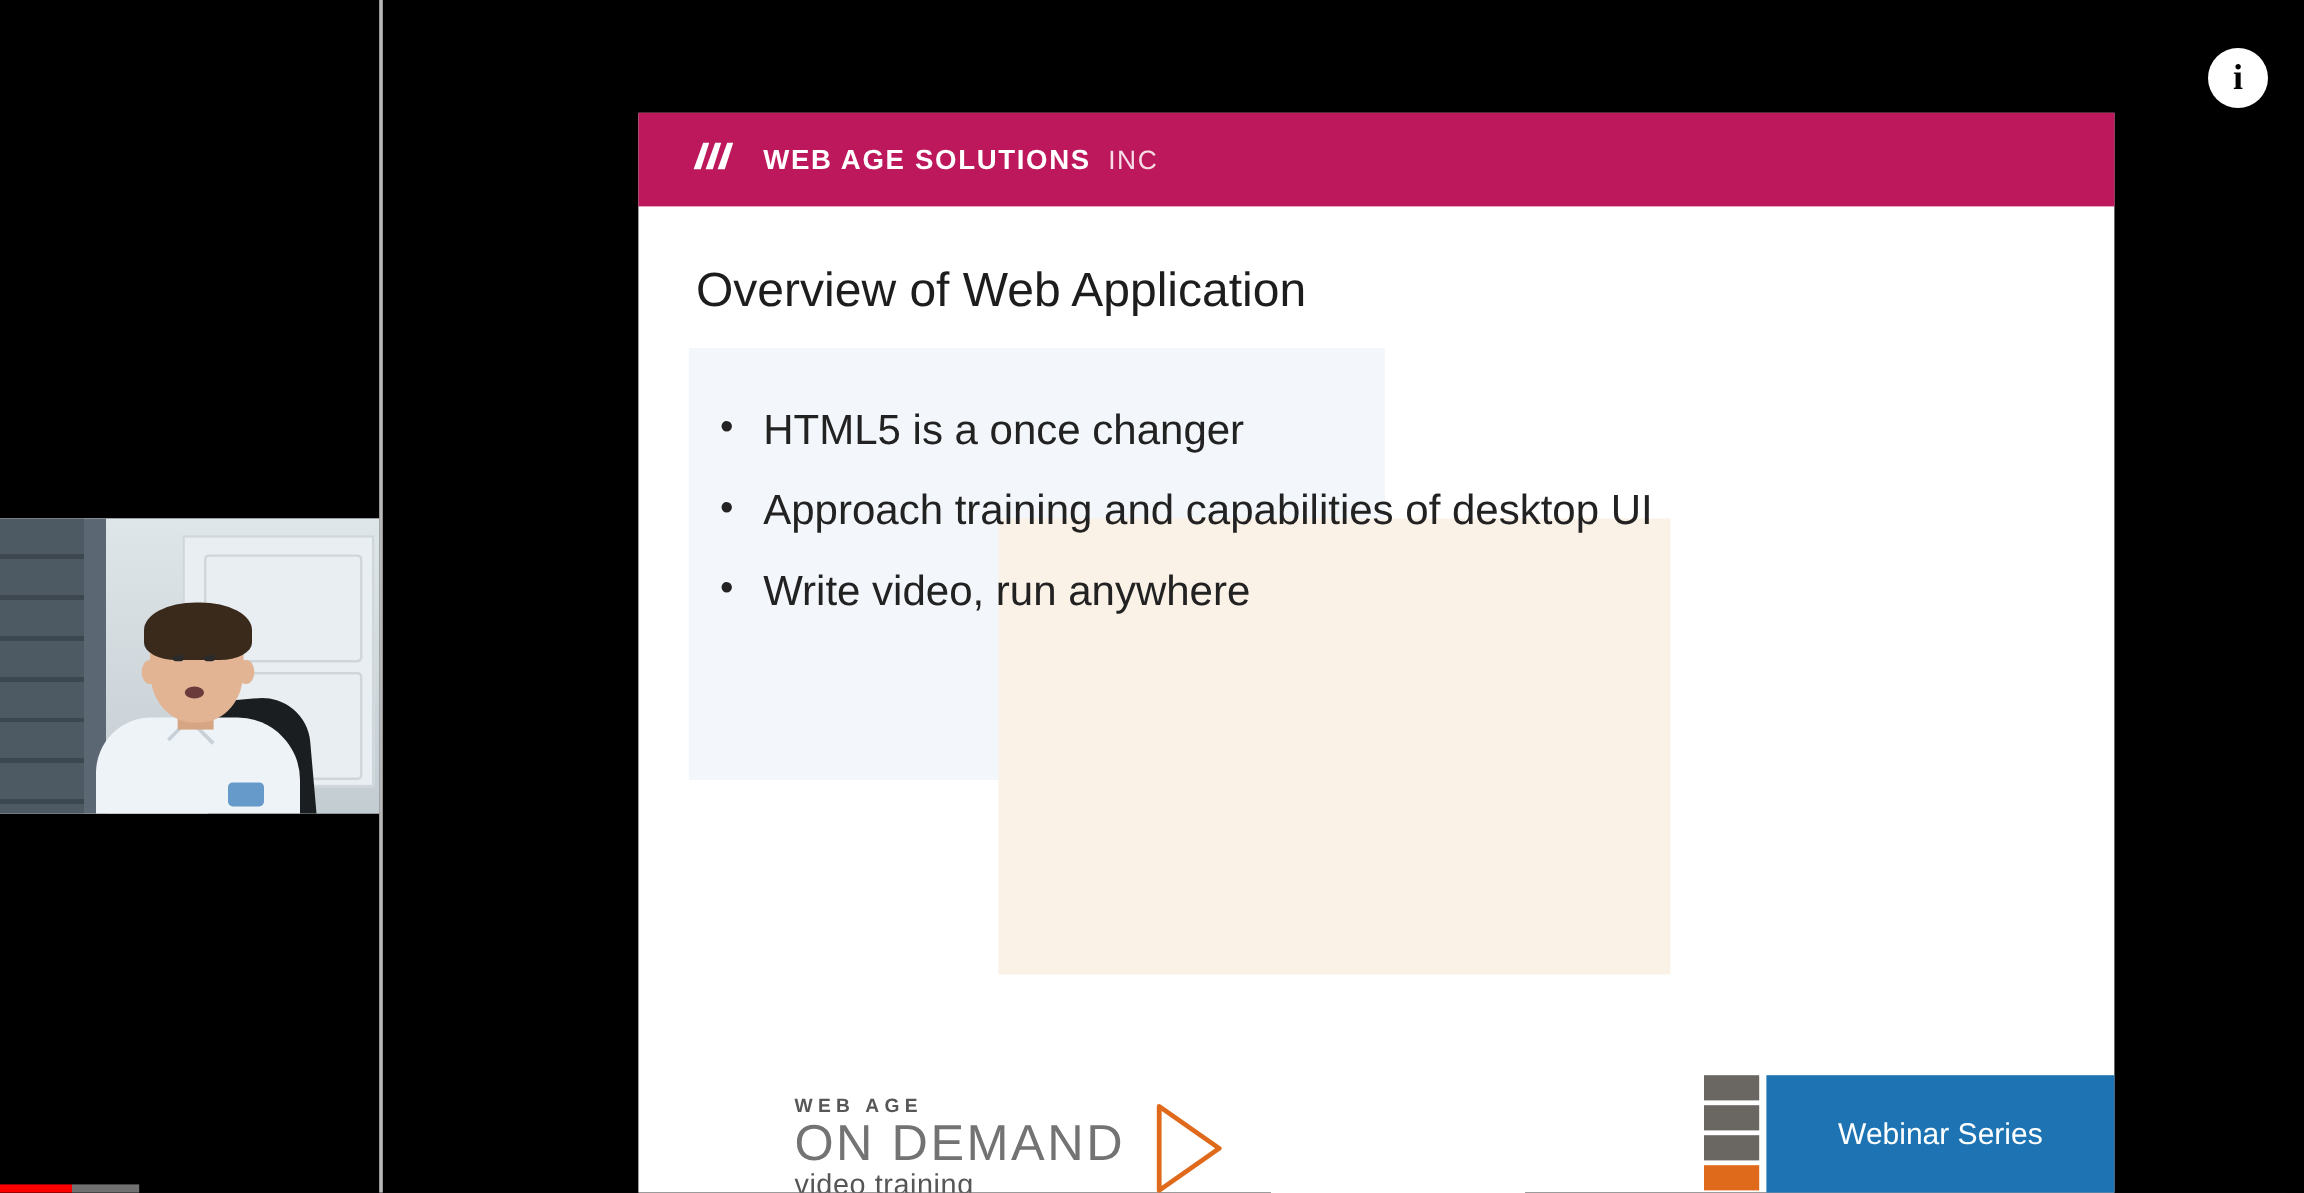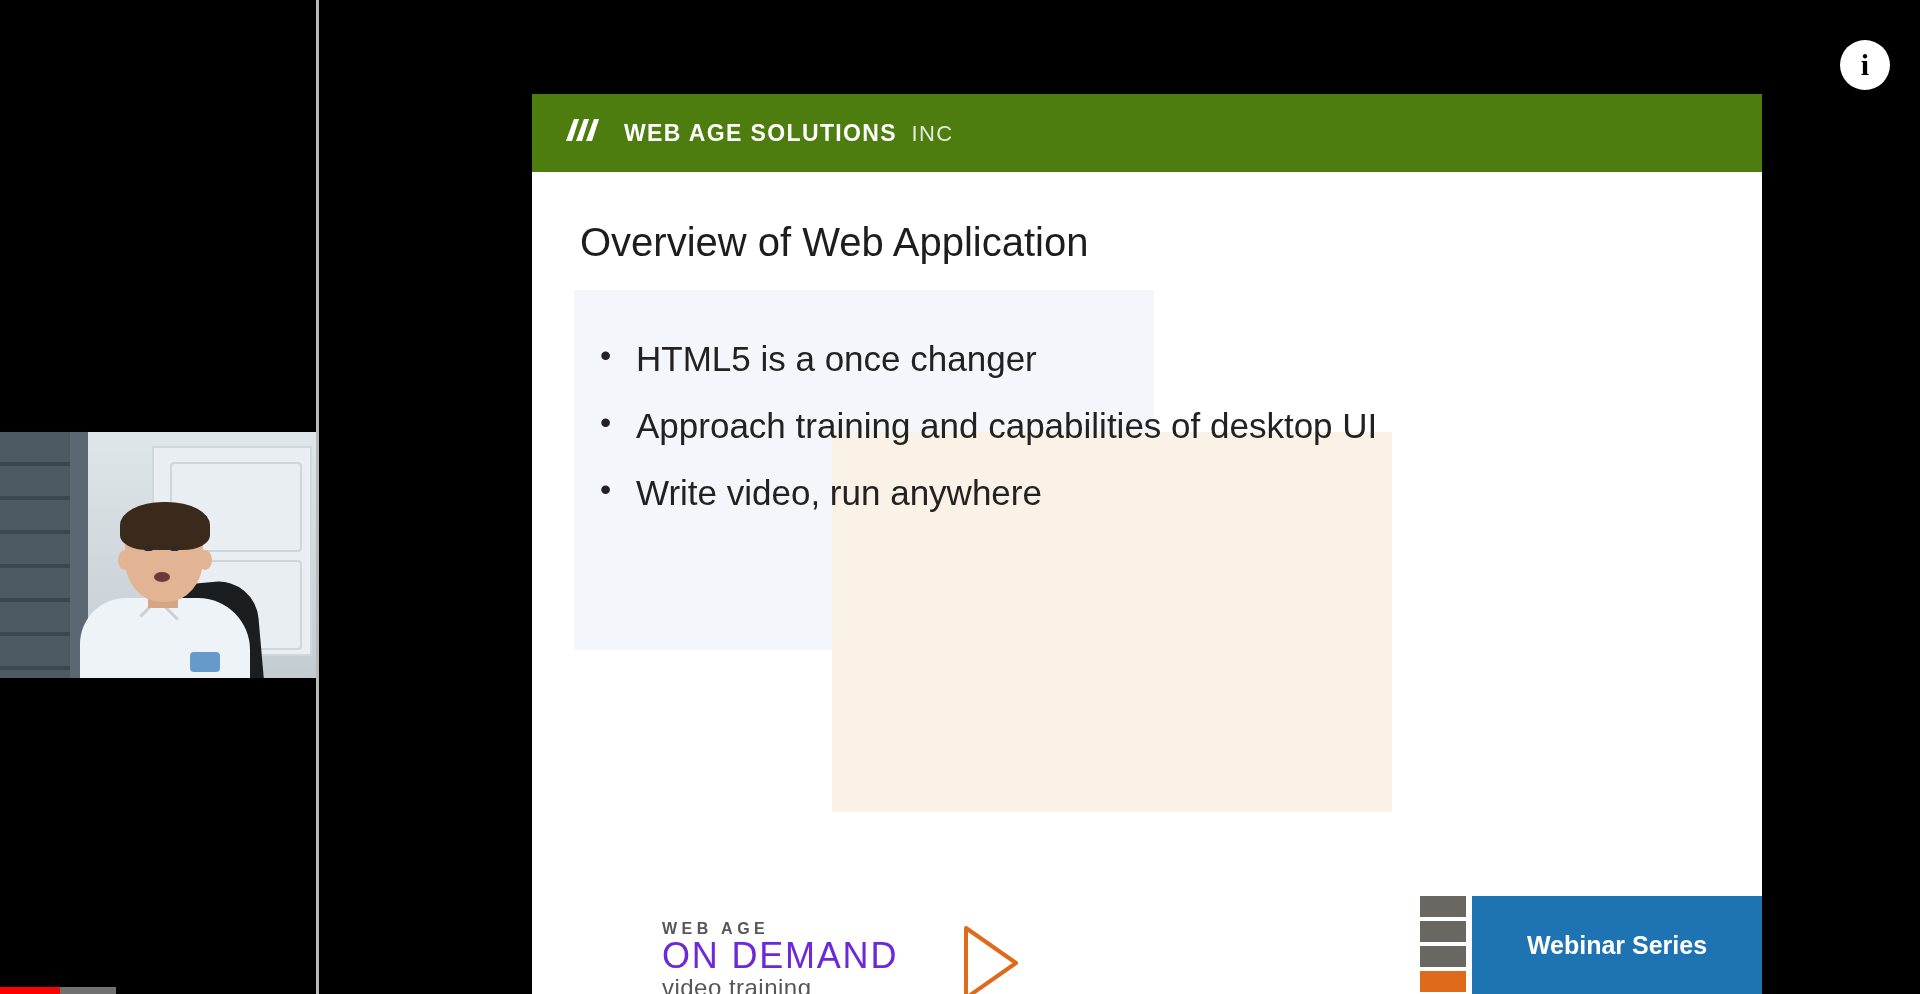--- a/index.html
+++ b/index.html
@@ -42,45 +42,45 @@
 .webcam .ear { position:absolute; width:14px; height:20px; background:#e2b493; border-radius:50%; top:48px; }
 .webcam .ear.l{left:48px;} .webcam .ear.r{left:128px;}
 .webcam .eye { position:absolute; width:9px; height:5px; background:#2b2b2b; border-radius:3px; top:44px;}
 .webcam .eye.l{left:74px;} .webcam .eye.r{left:100px;}
 .webcam .brow{position:absolute;width:14px;height:3px;background:#3a2a1c;top:36px;border-radius:2px;}
 .webcam .brow.l{left:70px;} .webcam .brow.r{left:98px;}
 .webcam .mouth{position:absolute;left:84px;top:70px;width:16px;height:10px;background:#6b3b3b;border-radius:50%;}
 
 
 .slide { position:absolute; left:532px; top:94px; width:1230px; height:900px; background:#fff; }
-.slide-header { height:78px; background:#4d7c0f; display:flex; align-items:center; padding:0 28px; gap:20px; }
+.slide-header { height:78px; background:#be185d; display:flex; align-items:center; padding:0 40px; gap:20px; }
 .slide-header svg { flex:0 0 auto; }
 .brand { color:#fff; font-weight:700; letter-spacing:.06em; font-size:23px; }
 .brand .thin { font-weight:300; opacity:.85; margin-left:.3em; font-size:22px;}
 .slide-body { padding:48px 48px 0 48px; color:#222; position:relative; height:calc(100% - 78px);}
 .slide-body .bg-block{position:absolute;background:#f3f7fb;}
 .slide-body .bg1{left:42px; top:118px; width:580px; height:360px;}
 .slide-body .bg2{left:300px; top:260px; width:560px; height:380px; background:#fbf2e7;}
 .slide-title { font-size:40px; font-weight:400; color:#1d1d1d; margin-bottom:60px; position:relative; }
 .slide-body ul { list-style:none; padding-left:56px; position:relative;}
 .slide-body li { font-size:35px; line-height:1.92; color:#222; position:relative;}
 .slide-body li::before { content:"•"; position:absolute; left:-36px; font-size:32px; top:0;}
 
 .slide-footer{position:absolute;left:0;right:0;bottom:0;height:120px;}
 .od-mark{position:absolute;left:130px;bottom:-8px;}
 .od-mark .small{font-size:16px;letter-spacing:.28em;color:#575757;font-weight:600;}
-.od-mark .big{font-size:36px;color:#6d28d9;letter-spacing:.05em;font-weight:300;line-height:1;}
+.od-mark .big{font-size:42px;color:#737373;letter-spacing:.05em;font-weight:300;line-height:1;}
 .od-mark .sub{font-size:24px;color:#565656;letter-spacing:.02em;}
 .od-mark .play{position:absolute;left:300px;top:4px;}
 .ws-badge{position:absolute;right:0;bottom:0;height:98px;width:290px;}
 .ws-badge .bars{position:absolute;left:-52px;top:0;}
 .ws-badge .bars div{width:46px;height:21px;background:#6a6763;margin-bottom:4px;}
 .ws-badge .bars div.orange{background:#e06a1b;}
 .ws-badge .panel{position:absolute;inset:0;background:#1e74b3;color:#fff;display:flex;
-  align-items:center;justify-content:center;font-size:25px;font-weight:bold;}
+  align-items:center;justify-content:center;font-size:25px;}
 
 
 .info-bubble{position:absolute;right:30px;top:40px;width:50px;height:50px;border-radius:50%;
   background:#fff;color:#000;display:flex;align-items:center;justify-content:center;font-family:Georgia,serif;
   font-weight:700;font-size:30px;cursor:pointer;}
 
 
 .progress{position:absolute;left:0;bottom:0;height:7px;width:1920px;background:transparent;}
 .progress .played{position:absolute;left:0;top:0;height:7px;width:60px;background:#ff0000;}
 .progress .buffered{position:absolute;left:60px;top:0;height:7px;width:56px;background:#717171;}

